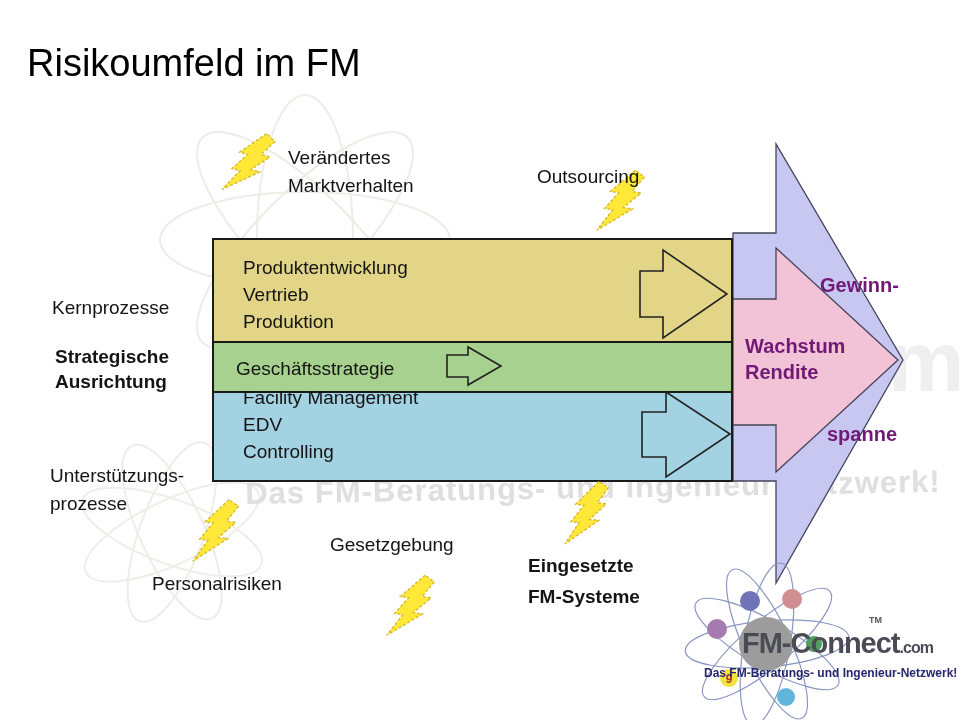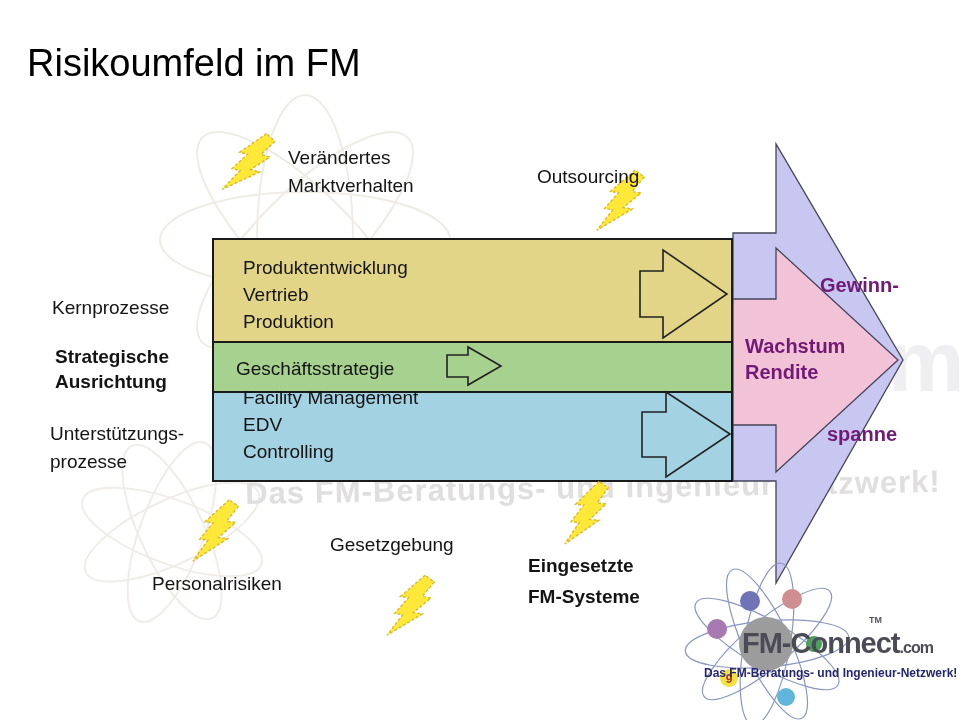--- a/index.html
+++ b/index.html
@@ -100,21 +100,21 @@
 
   <div class="lbl" style="left:537px;top:137px;margin-top:26px;">Outsourcing</div>
 
   <div class="lbl" style="left:52px;top:246px;margin-top:48px;">Kernprozesse</div>
 
   <div class="lbl bold" style="left:55px;top:344px;line-height:25px;">
     <div>Strategische</div>
     <div>Ausrichtung</div>
   </div>
 
-  <div class="lbl" style="left:50px;top:420px;">
+  <div class="lbl" style="left:50px;top:462px;">
     <div>Unterstützungs-</div>
     <div>prozesse</div>
   </div>
 
   <div class="lbl" style="left:330px;top:531px;">Gesetzgebung</div>
 
   <div class="lbl" style="left:152px;top:570px;">Personalrisiken</div>
 
   <div class="lbl" style="left:528px;top:550px;line-height:31px;font-weight:bold;">
     <div>Eingesetzte</div>

